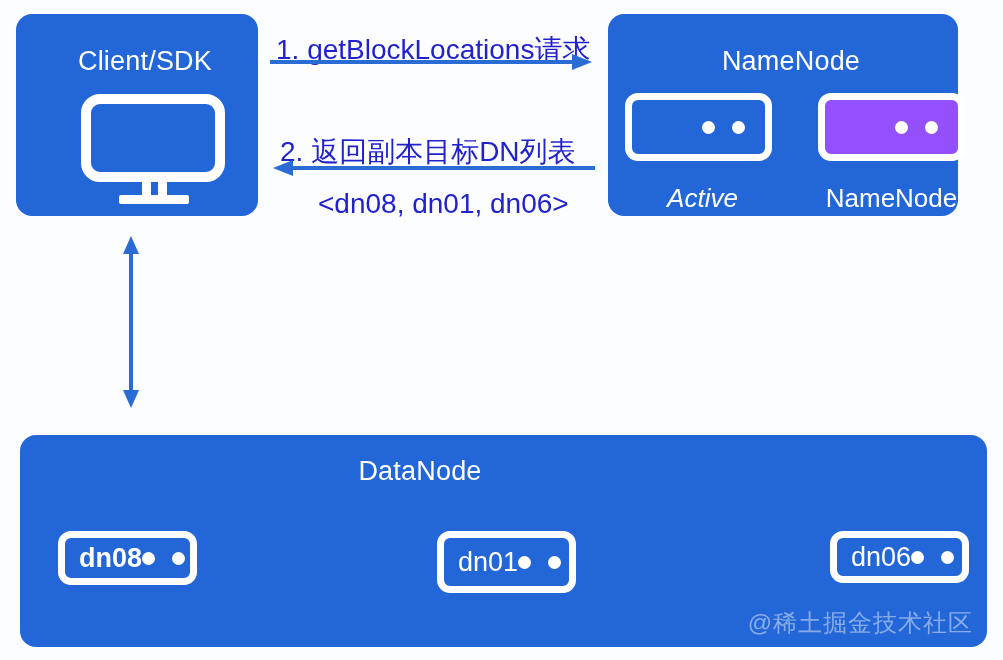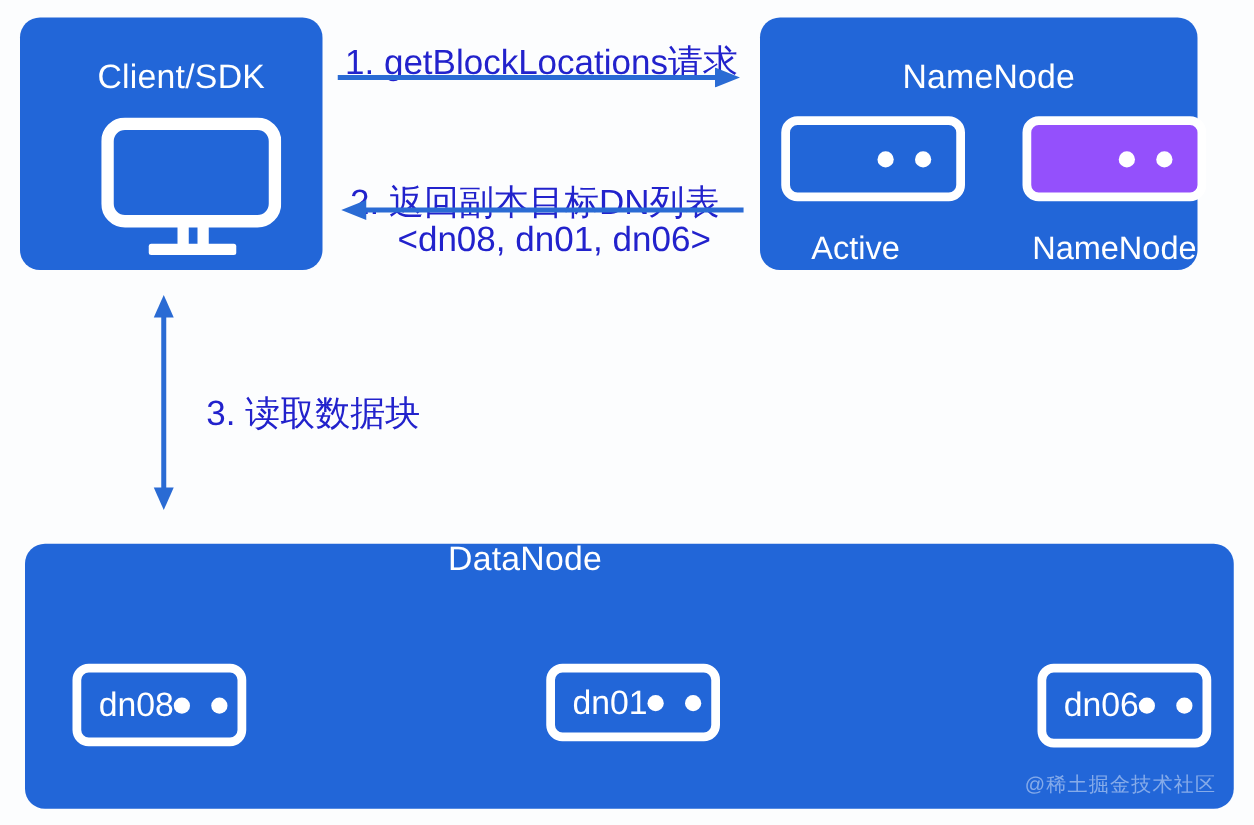--- a/index.html
+++ b/index.html
@@ -33,21 +33,21 @@
     letter-spacing: .2px;
     white-space: nowrap;
   }
 
   #client-box   { left: 16px;  top: 14px;  width: 242px; height: 202px; }
   #namenode-box { left: 608px; top: 14px;  width: 350px; height: 202px; }
   #datanode-box { left: 20px;  top: 435px; width: 967px; height: 212px; }
 
   #client-title   { top: 32px; }
   #namenode-title { top: 32px; }
-  #datanode-title { top: 432px; left: 20px; width: 800px; }
+  #datanode-title { top: 456px; left: 20px; width: 800px; }
 
   
   #monitor-icon {
     position: absolute;
     left: 65px;
     top: 80px;
     width: 144px;
     height: 112px;
   }
 
@@ -84,51 +84,51 @@
   .chip-caption {
     position: absolute;
     text-align: center;
     color: #ffffff;
     font-size: 26px;
     white-space: nowrap;
   }
 
   #active-chip   { left: 625px; top: 93px; width: 147px; height: 68px; }
   #standby-chip  { left: 818px; top: 93px; width: 147px; height: 68px; }
-  #active-caption  { left: 611px; top: 183px; width: 147px; }
+  #active-caption  { left: 629px; top: 183px; width: 147px; font-style: italic; }
   #standby-caption { left: 818px; top: 183px; width: 147px; }
 
-  #dn-chip-0 { left: 58px;  top: 531px; width: 139px; height: 66px; }
+  #dn-chip-0 { left: 58px;  top: 531px; width: 139px; height: 54px; font-weight: bold; }
   #dn-chip-1 { left: 437px; top: 531px; width: 139px; height: 62px; }
-  #dn-chip-2 { left: 830px; top: 531px; width: 139px; height: 67px; text-align: center; }
+  #dn-chip-2 { left: 830px; top: 531px; width: 139px; height: 52px; text-align: center; }
 
   
   .flow-label {
     position: absolute;
     color: #2222cc;
     font-size: 28px;
     white-space: nowrap;
   }
   #flow1-label { left: 276px; top: 31px; }
-  #flow2-label { left: 280px; top: 143px; }
-  #flow2-sub   { left: 318px; top: 176px; }
+  #flow2-label { left: 280px; top: 133px; }
+  #flow2-sub   { left: 318px; top: 188px; }
   #flow3-label { left: 165px; top: 312px; }
 
   
   .arrow-svg { position: absolute; }
   #arrow-1 { left: 270px; top: 54px;  }
   #arrow-2 { left: 270px; top: 160px; }
   #arrow-3 { left: 122px; top: 236px; }
 
   
   #watermark {
     position: absolute;
     right: 14px;
     bottom: 8px;
-    font-size: 16px;
+    font-size: 24px;
     color: rgba(255,255,255,0.45);
     white-space: nowrap;
     letter-spacing: 1px;
     margin-left: 20px;
   }
 </style>
 </head>
 <body>
 
 <div id="canvas">
@@ -199,20 +199,19 @@
     <polygon points="322,8 302,0 302,16" fill="#2a6bd4"></polygon>
   </svg>
 
   <div class="flow-label" id="flow2-label">2. 返回副本目标DN列表</div>
   <svg class="arrow-svg" id="arrow-2" width="325" height="16">
     <line x1="19" y1="8" x2="325" y2="8" stroke="#2a6bd4" stroke-width="4"></line>
     <polygon points="3,8 23,0 23,16" fill="#2a6bd4"></polygon>
   </svg>
   <div class="flow-label" id="flow2-sub">&lt;dn08, dn01, dn06&gt;</div>
 
-  <div class="flow-label" id="flow3-label">3. 读取数据块</div>
   <svg class="arrow-svg" id="arrow-3" width="18" height="172">
     <line x1="9" y1="14" x2="9" y2="158" stroke="#2a6bd4" stroke-width="4"></line>
     <polygon points="9,0 1,18 17,18" fill="#2a6bd4"></polygon>
     <polygon points="9,172 1,154 17,154" fill="#2a6bd4"></polygon>
   </svg>
 
 </div>
 
 </body></html>

